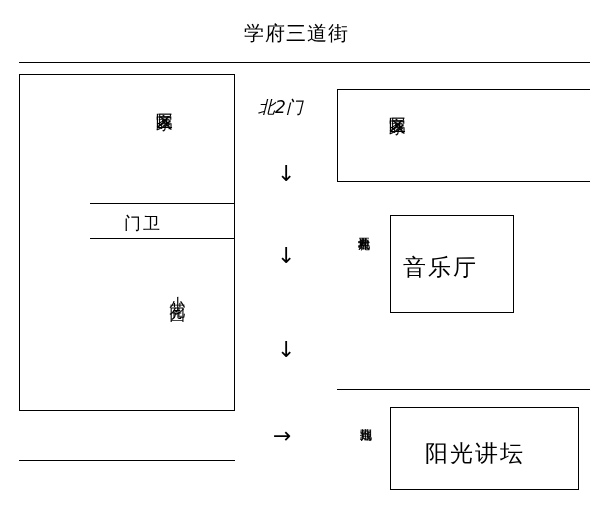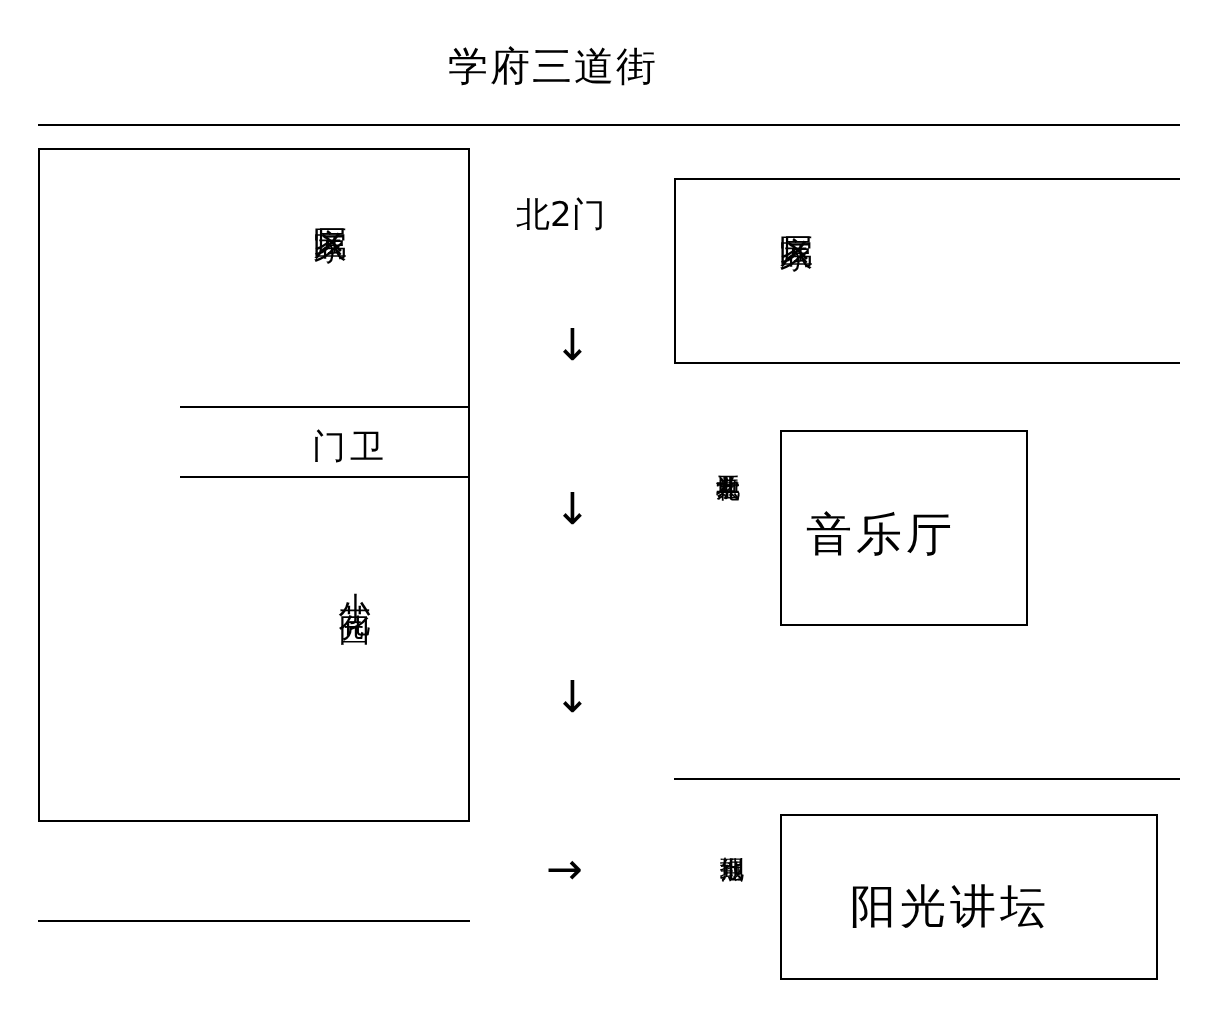--- a/index.html
+++ b/index.html
@@ -78,39 +78,39 @@
     font-size: 12px;
     line-height: 1.25;
     white-space: nowrap;
   }
 </style>
 </head>
 <body>
 
 <div id="map">
 
-  <div class="street-title" style="left:224px; top:20px;">学府三道街</div>
+  <div class="street-title" style="left:244px; top:20px;">学府三道街</div>
 
   <div class="hline" style="left:19px; top:62px; width:571px;"></div>
 
   <div class="hline" style="left:19px; top:74px; width:216px;"></div>
   <div class="vline" style="left:19px; top:74px; height:336px;"></div>
   <div class="vline" style="left:234px; top:74px; height:336px;"></div>
   <div class="hline" style="left:19px; top:410px; width:216px;"></div>
 
   <div class="hline" style="left:90px; top:203px; width:145px;"></div>
   <div class="hline" style="left:90px; top:238px; width:145px;"></div>
 
   <div class="hline" style="left:19px; top:460px; width:216px;"></div>
 
   <div class="vtext" style="left:152px; top:100px; font-size:17px;">家属区</div>
-  <div class="htext" style="left:156px; top:212px; font-size:17px; letter-spacing:2px;">门卫</div>
+  <div class="htext" style="left:124px; top:212px; font-size:17px; letter-spacing:2px;">门卫</div>
   <div class="vtext" style="left:166px; top:283px; font-size:16px; letter-spacing:6px;">小花园</div>
 
-  <div class="htext" style="left:258px; top:96px; font-size:17px;">北2门</div>
+  <div class="htext" style="left:258px; top:96px; font-size:17px;font-style:italic;">北2门</div>
 
   <div class="arrow-down" style="left:277px; top:163px;">↓</div>
   <div class="arrow-down" style="left:277px; top:245px;">↓</div>
   <div class="arrow-down" style="left:277px; top:339px;">↓</div>
   <div class="arrow-right" style="left:273px; top:425px;">→</div>
 
   <div class="hline" style="left:337px; top:89px; width:253px;"></div>
   <div class="vline" style="left:337px; top:89px; height:92px;"></div>
   <div class="hline" style="left:337px; top:181px; width:253px;"></div>
   <div class="vtext" style="left:385px; top:104px; font-size:17px;">家属区</div>

